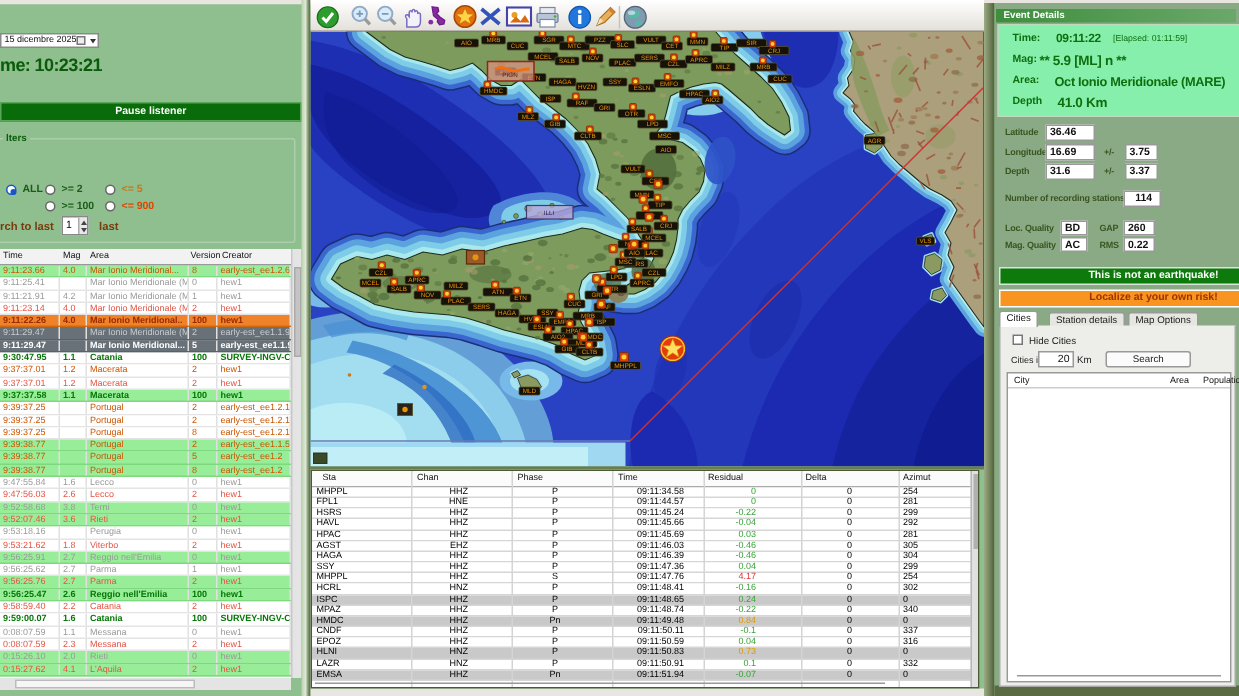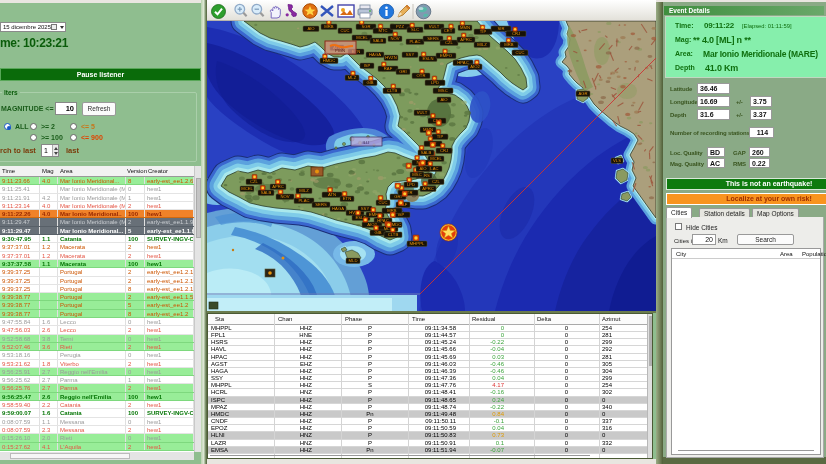--- a/index.html
+++ b/index.html
@@ -88,25 +88,20 @@
 .sbtn{position:absolute;background:#fbfbfb;border:1px solid #999;border-radius:2px;font-size:6.5px;color:#222;text-align:center}
 </style></head><body>
 <div class="abs" id="topstrip"></div>
 
 <div class="abs" id="left">
   <div id="datef">15 dicembre 2025<span class="cal"></span><span class="arr"></span></div>
   <div id="timetx">me: 10:23:21</div>
   <div id="pauseb">Pause listener</div>
   <div id="filters">
       <span class="lbl">lters</span>
-    </div>
-  <div id="magrow">
-      <span class="t dgt">MAGNITUDE &lt;=</span>
-      <div id="magin">10</div>
-      <div id="refb">Refresh</div>
     </div>
   <div id="radr1">
     <span class="rad sel" style="left:4px;top:1px"></span>
       <span class="dgt" style="position:absolute;left:15px;top:1px">ALL</span>
     <span class="rad" style="left:30px;top:1px"></span>
       <span class="dgt" style="position:absolute;left:41px;top:1px">&gt;= 2</span>
     <span class="rad" style="left:70px;top:1px"></span>
       <span class="ot" style="position:absolute;left:81px;top:1px">&lt;= 5</span>
   </div>
   <div id="radr2">
@@ -1314,23 +1309,23 @@
 </div>
 
 <div class="abs" id="rdiv"></div>
 <div class="abs" id="right">
   <div id="rtitle">Event Details</div>
   <div id="rinfo">
     <span class="ril" style="left:9px;top:5px">Time:</span>
       <span class="riv" style="left:38px;top:4px;font-size:8px">09:11:22</span>
       <span class="ril" style="left:76px;top:6px;font-size:5.8px;font-weight:normal">[Elapsed: 01:11:59]</span>
     <span class="ril" style="left:9px;top:19px">Mag:</span>
-      <span class="riv" style="left:27px;top:17.5px">** 4.0 [ML] n **</span>
+      <span class="riv" style="left:27px;top:17.5px">** 5.9 [ML] n **</span>
     <span class="ril" style="left:9px;top:33px">Area:</span>
-      <span class="riv" style="left:37px;top:31.5px;font-size:8.5px">Mar Ionio Meridionale (MARE)</span>
+      <span class="riv" style="left:37px;top:31.5px;font-size:8.5px">Oct Ionio Meridionale (MARE)</span>
     <span class="ril" style="left:9px;top:47px">Depth</span>
       <span class="riv" style="left:39px;top:45.5px">41.0 Km</span>
   </div>
   <span class="fl" style="left:7px;top:84px">Latitude</span>
     <div class="fin" style="left:34px;top:81px;width:33px;height:11px">36.46</div>
   <span class="fl" style="left:7px;top:97px">Longitude</span>
     <div class="fin" style="left:34px;top:94px;width:33px;height:11px">16.69</div>
   <span class="fl" style="left:73px;top:97px">+/-</span>
     <div class="fin" style="left:87px;top:94px;width:22px;height:11px">3.75</div>
   <span class="fl" style="left:7px;top:110px">Depth</span>

